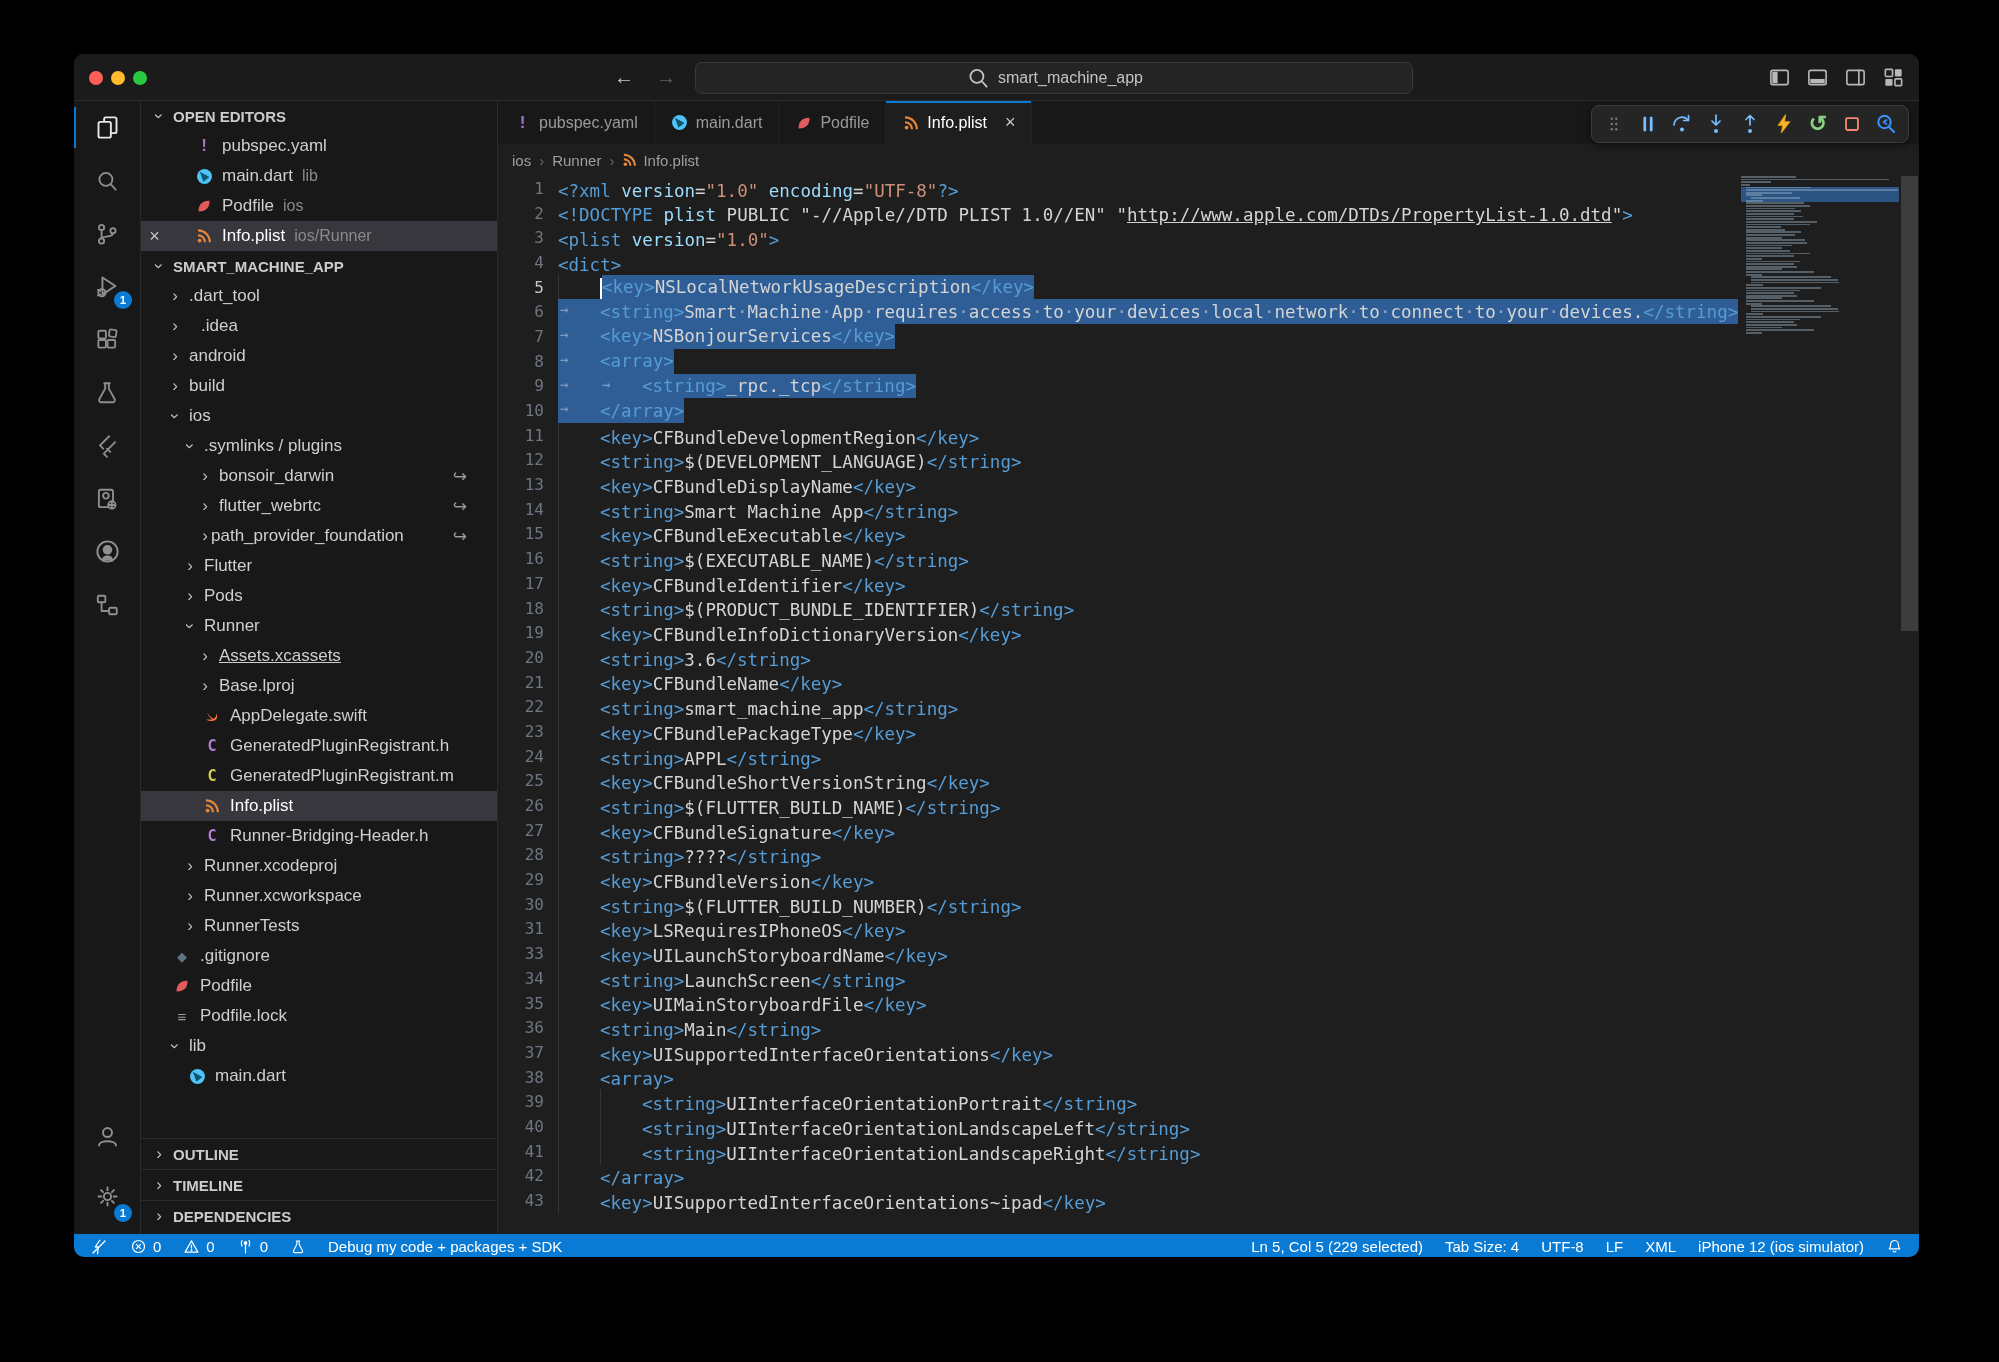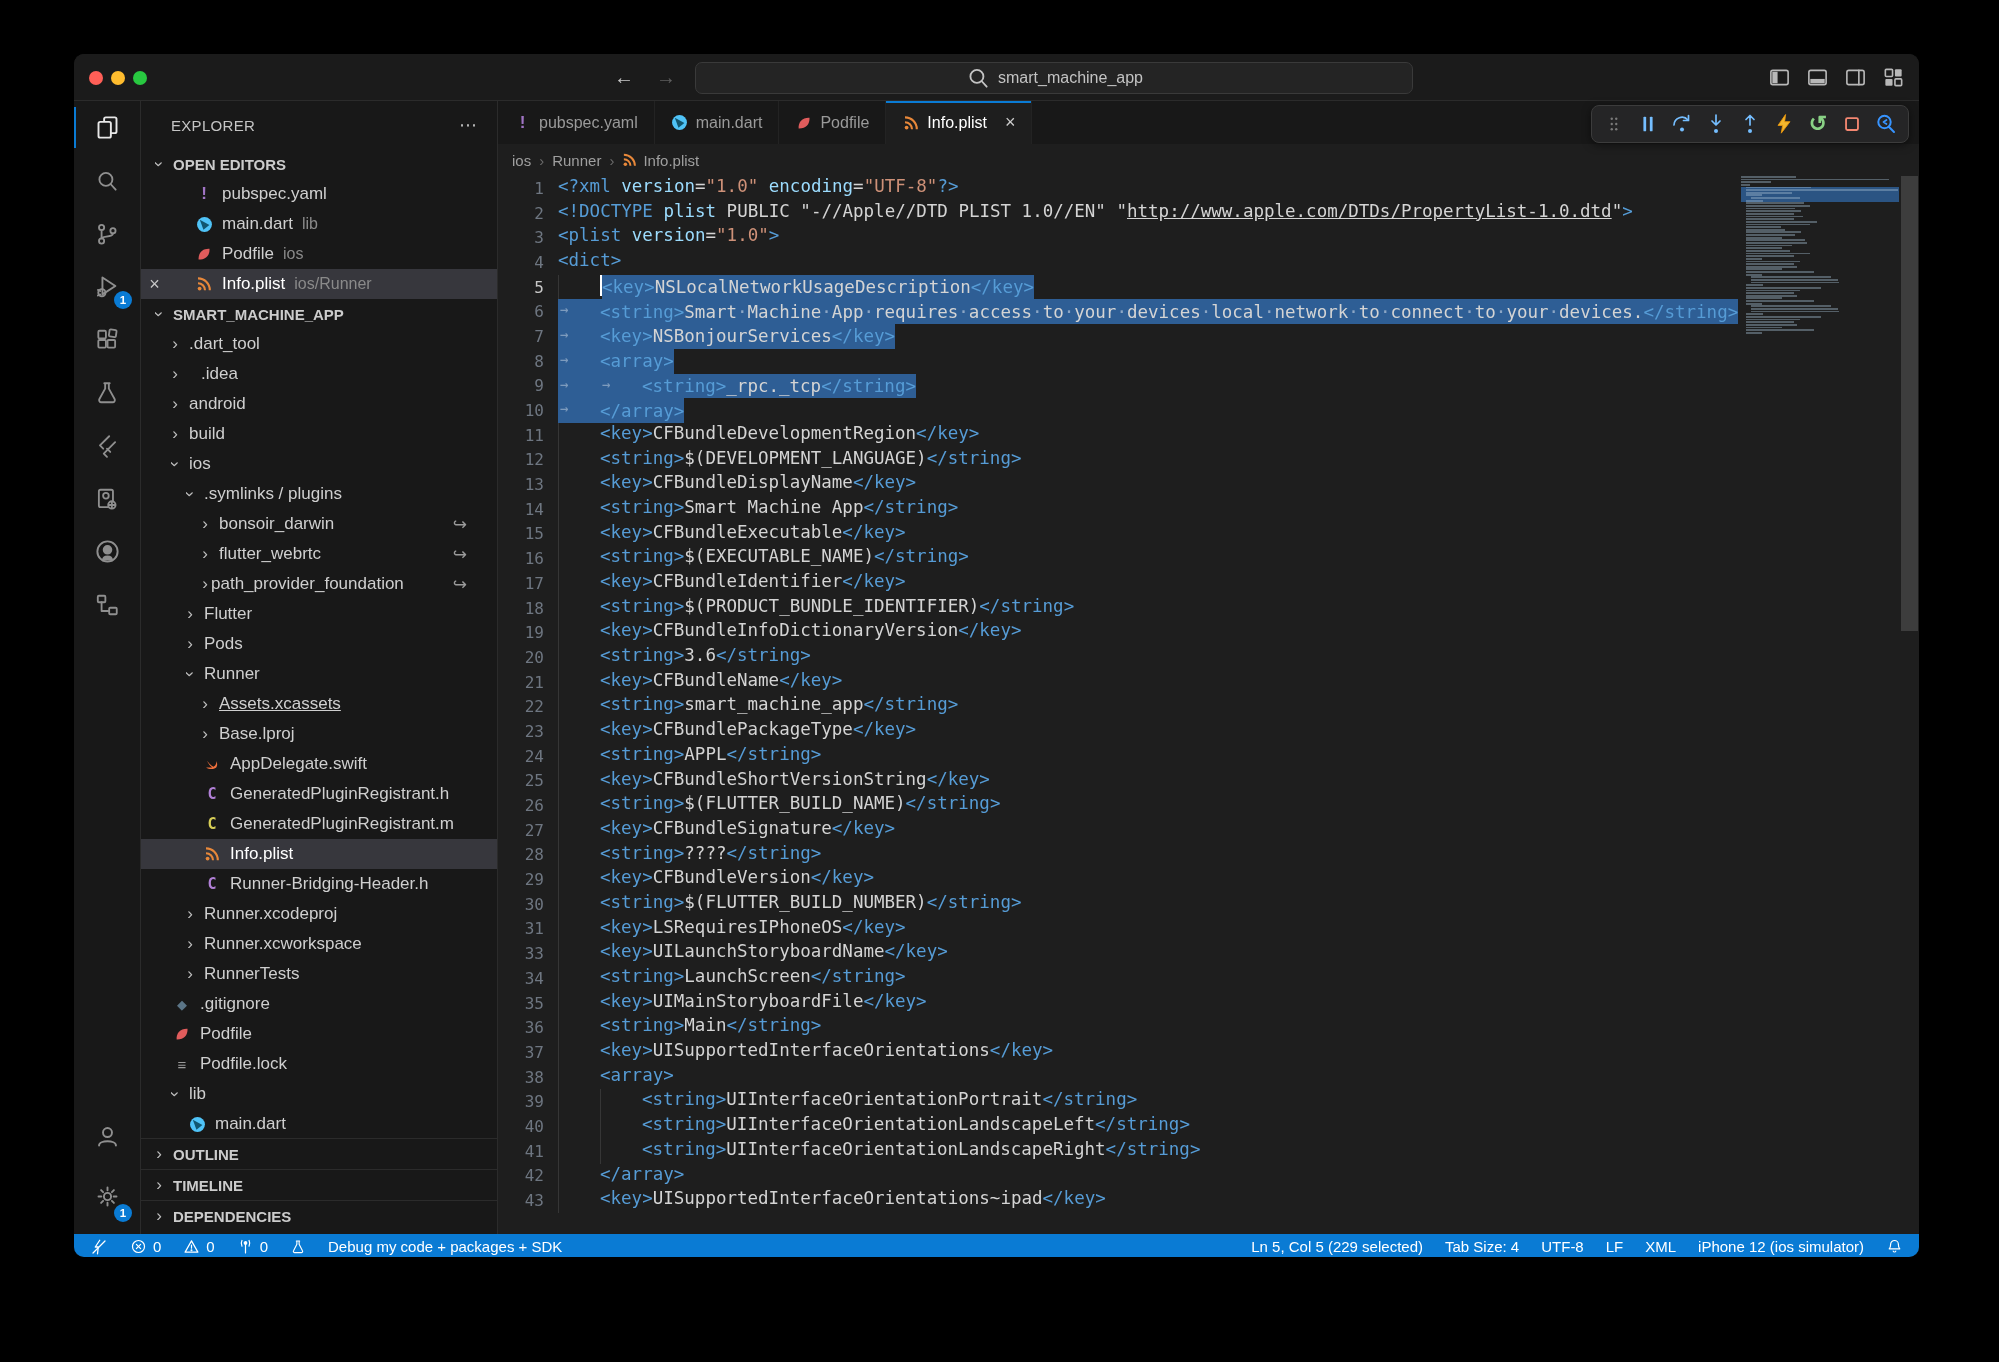--- a/index.html
+++ b/index.html
@@ -54,21 +54,21 @@
   .tabic{width:17px;height:17px;display:flex;align-items:center;justify-content:center}
   #crumbs{height:32px;display:flex;align-items:center;gap:8px;padding-left:14px;font-size:15px;color:#9f9f9f;flex:none;background:#1e1e1e}
   #crumbs .csep{color:#6a6a6a;font-size:15px}
   #crumbs .tabic{width:15px;height:15px}
   
   #codewrap{position:relative;flex:1;overflow:hidden}
   #codelines{position:absolute;left:0;top:0;right:0}
   .cl{height:24.7px;display:flex;align-items:center;white-space:pre;font-family:"DejaVu Sans Mono",monospace;font-size:17.5px}
   .num{width:46px;text-align:right;color:#6e7681;font-size:16px;flex:none;font-family:"DejaVu Sans Mono",monospace}
   .cl.cur .num{color:#c6c6c6}
-  .code{margin-left:14px;display:flex;align-items:flex-start;height:100%}
+  .code{margin-left:14px;display:flex;align-items:flex-end;height:100%}
   .ind{display:inline-block;width:42px;height:100%;flex:none;position:relative}
   .ind.g{box-shadow:inset 1px 0 0 #363636}
   .wsarrow{position:absolute;left:2px;top:2px;color:rgba(255,255,255,.38);font-size:14px}
   .tag{color:#569cd6}.attr{color:#9cdcfe}.str{color:#ce9178}.txt{color:#d4d4d4}
   .link{color:#d4d4d4;text-decoration:underline}
   .sel{background:#2e5e95;display:flex;align-items:center;height:100%}
   .dot{color:rgba(255,255,255,.45)}
   .cursor{display:inline-block;width:2px;height:21px;background:#ffffff;flex:none}
   
   #minimap{position:absolute;top:0;right:20px;width:158px}
@@ -257,24 +257,20 @@
                 <circle cx="12" cy="12" r="3.2"></circle>
                 <path d="M12 4 v2.5 M12 17.5 V20 M4 12 h2.5 M17.5 12 H20 M6.3 6.3 l1.8 1.8 M15.9 15.9 l1.8 1.8 M17.7 6.3 l-1.8 1.8 M8.1 15.9 l-1.8 1.8"></path>
               </svg>
             </span>
             <span class="actbadge">1</span>
           </div>
         </div>
     </div>
 
     <div id="sidebar">
-      <div id="sbHead">
-        <span>EXPLORER</span>
-        <span class="more">⋯</span>
-      </div>
       <div class="sec">
         <span class="chev open">›</span>
         <span>OPEN EDITORS</span>
       </div>
       <div id="openEditors">
           <div class="sbrow">
             <span class="closex"></span>
             <span style="width: 27px; flex: 0 0 auto;"></span>
             <span class="fic" style="display: flex; align-items: center; justify-content: center;">
               <span class="pub">!</span>

